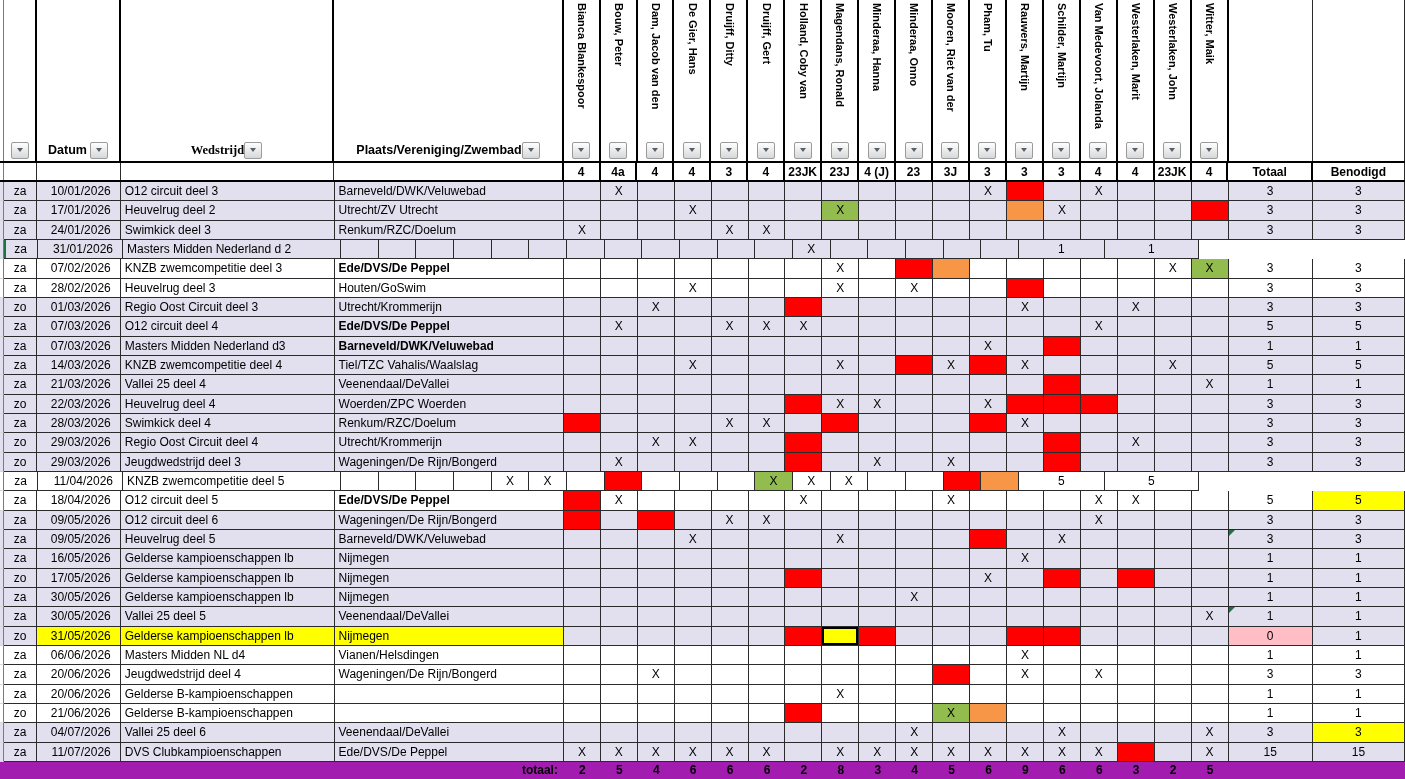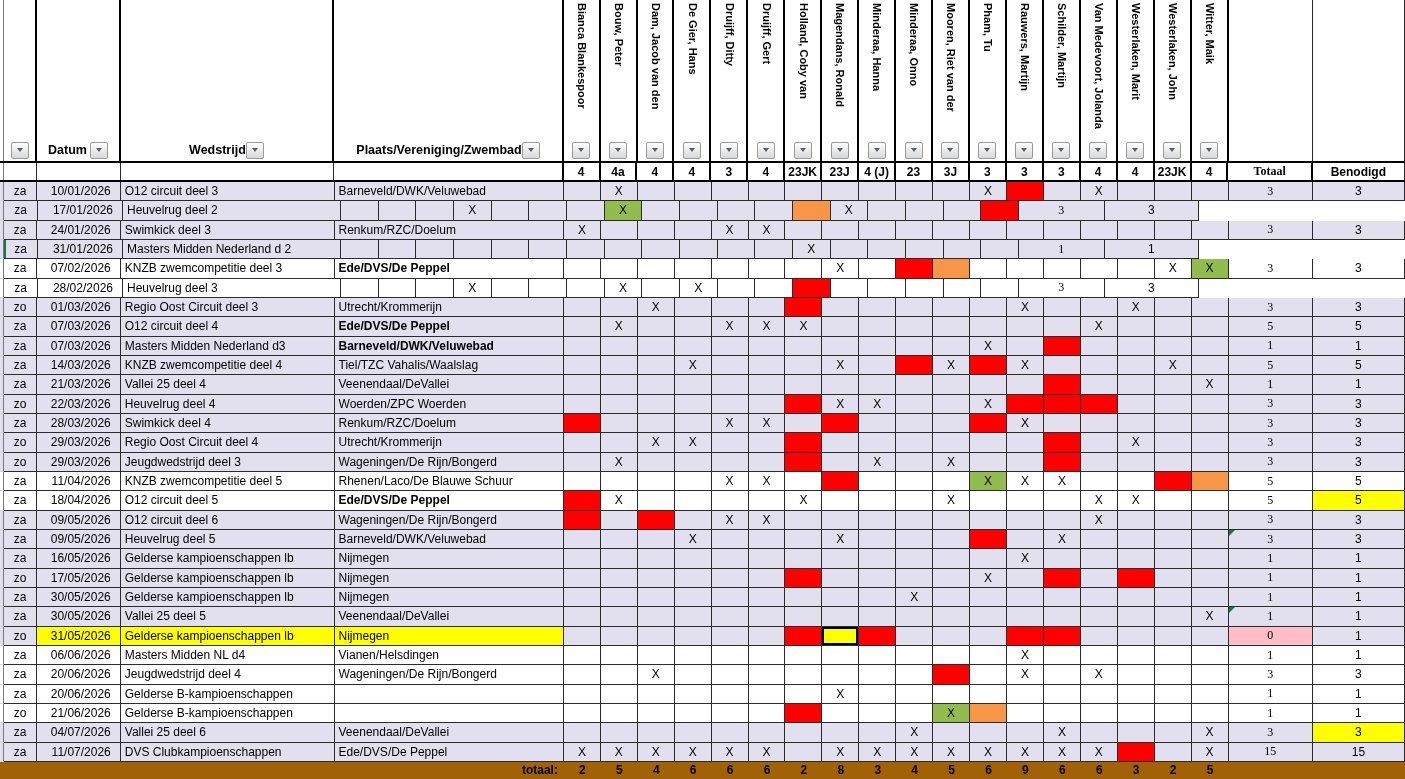--- a/index.html
+++ b/index.html
@@ -2,21 +2,21 @@
 <html><head>
 <meta charset="utf-8">
 <style>
   html,body{margin:0;padding:0;background:#fff;}
   body{width:1405px;height:779px;overflow:hidden;font-family:"Liberation Sans",sans-serif;color:#000;}
   .sheet{position:relative;width:1405px;height:779px;background:#fff;}
   .row{display:flex;box-sizing:border-box;}
   .cell{box-sizing:border-box;border-right:1px solid #2b2b2b;border-bottom:1px solid #2b2b2b;overflow:hidden;white-space:nowrap;display:flex;align-items:center;}
   
   .w-gut{width:4px;}  .w-day{width:34px;} .w-date{width:85px;} .w-event{width:218px;}
-  .w-place{width:234px;} .w-mark{width:37.66px;} .w-tot{width:86px;font-family:Liberation Serif, serif;} .w-ben{width:94px;}
+  .w-place{width:234px;} .w-mark{width:37.66px;} .w-tot{width:86px;} .w-ben{width:94px;}
   
   .gut{border-right:1px solid #7a7a7a;border-bottom:1px solid #d9d9d9;background:#fff;}
   
   .hdr{height:161px;}
   .hcell{border-right:2px solid #000;border-bottom:0;background:#fff;display:flex;flex-direction:column;justify-content:flex-end;}
   .hband{height:22px;display:flex;align-items:center;padding:0 2px;box-sizing:border-box;}
   .hlabel{font-weight:bold;font-size:12.5px;}
   .vwrap{flex:1;display:flex;justify-content:center;align-items:flex-start;overflow:hidden;padding-top:3px;}
   .vname{writing-mode:vertical-rl;font-weight:bold;font-size:11px;line-height:1.05;max-height:132px;overflow:hidden;}
   .fbtn{width:16px;height:15px;background:linear-gradient(#fefefe,#d8d8d8);border:1px solid #9b9b9b;border-radius:2px;display:flex;align-items:center;justify-content:center;flex:none;}
@@ -39,21 +39,21 @@
   .mark-R{background:#FF0000 !important;}
   .mark-O{background:#F79646 !important;}
   .mark-G{background:#92BC4E !important;}
   .mark-Y{background:#FFFF00 !important;box-shadow:inset 0 0 0 2px #000;}
   .bg-yellow{background:#FFFF00 !important;}
   .bg-pink{background:#FFBDC6 !important;}
   .day-flag{box-shadow:inset 2px 0 0 0 #1F7244;}
   .tri{position:absolute;top:0;left:0;width:0;height:0;border-top:6px solid #1F7244;border-right:6px solid transparent;}
   
   .frow{height:17px;background:#DCD7C2;}
-  .frow .cell{border-right:0;border-bottom:0;background:#a16207;font-size:12px;font-weight:bold;}
+  .frow .cell{border-right:0;border-bottom:0;background:#a21caf;font-size:12px;font-weight:bold;}
   .f-label{justify-content:flex-end;padding-right:6px;}
   .f-num{justify-content:center;}
   .below{height:4px;background:#fff;}
 </style>
 </head>
 <body>
 
 <div class="sheet" id="sheet">
     <div class="row hdr">
       <div class="cell w-gut gut" style="border-bottom: 0px;"></div>
@@ -66,21 +66,21 @@
       </div>
       <div class="cell w-date hcell">
         <div class="hband" style="justify-content: flex-end;">
           <span class="hlabel" style="margin-right: 3px;">Datum</span>
           <div class="fbtn">
             <i></i>
           </div>
         </div>
       </div>
       <div class="cell w-event hcell">
-        <div class="hband" style="justify-content: space-between;">
+        <div class="hband" style="justify-content: space-between; font-family: Liberation Serif, serif;">
           <span class="hlabel">Wedstrijd</span>
           <div class="fbtn">
             <i></i>
           </div>
         </div>
       </div>
       <div class="cell w-place hcell">
         <div class="hband" style="justify-content: space-between;">
           <span class="hlabel">Plaats/Vereniging/Zwembad</span>
           <div class="fbtn">
@@ -323,20 +323,21 @@
       <div class="cell c-mark w-mark"></div>
       <div class="cell c-mark w-mark"></div>
       <div class="cell c-tot w-tot">3</div>
       <div class="cell c-ben w-ben">3</div>
     </div>
     <div class="row drow bg-l">
       <div class="cell w-gut gut"></div>
       <div class="cell c-day w-day">za</div>
       <div class="cell c-date w-date">17/01/2026</div>
       <div class="cell c-event w-event">Heuvelrug deel 2</div>
+      <div class="cell c-place w-place">Utrecht/ZV Utrecht</div>
       <div class="cell c-mark w-mark"></div>
       <div class="cell c-mark w-mark"></div>
       <div class="cell c-mark w-mark"></div>
       <div class="cell c-mark w-mark">X</div>
       <div class="cell c-mark w-mark"></div>
       <div class="cell c-mark w-mark"></div>
       <div class="cell c-mark w-mark"></div>
       <div class="cell c-mark w-mark mark-G">X</div>
       <div class="cell c-mark w-mark"></div>
       <div class="cell c-mark w-mark"></div>
@@ -429,20 +430,21 @@
       <div class="cell c-mark w-mark">X</div>
       <div class="cell c-mark w-mark mark-G">X</div>
       <div class="cell c-tot w-tot">3</div>
       <div class="cell c-ben w-ben">3</div>
     </div>
     <div class="row drow bg-w">
       <div class="cell w-gut gut"></div>
       <div class="cell c-day w-day">za</div>
       <div class="cell c-date w-date">28/02/2026</div>
       <div class="cell c-event w-event">Heuvelrug deel 3</div>
+      <div class="cell c-place w-place">Houten/GoSwim</div>
       <div class="cell c-mark w-mark"></div>
       <div class="cell c-mark w-mark"></div>
       <div class="cell c-mark w-mark"></div>
       <div class="cell c-mark w-mark">X</div>
       <div class="cell c-mark w-mark"></div>
       <div class="cell c-mark w-mark"></div>
       <div class="cell c-mark w-mark"></div>
       <div class="cell c-mark w-mark">X</div>
       <div class="cell c-mark w-mark"></div>
       <div class="cell c-mark w-mark">X</div>
@@ -698,21 +700,20 @@
       <div class="cell c-mark w-mark"></div>
       <div class="cell c-mark w-mark"></div>
       <div class="cell c-tot w-tot">3</div>
       <div class="cell c-ben w-ben">3</div>
     </div>
     <div class="row drow bg-w">
       <div class="cell w-gut gut"></div>
       <div class="cell c-day w-day">za</div>
       <div class="cell c-date w-date">11/04/2026</div>
       <div class="cell c-event w-event">KNZB zwemcompetitie deel 5</div>
-      <div class="cell c-place w-place">Rhenen/Laco/De Blauwe Schuur</div>
       <div class="cell c-mark w-mark"></div>
       <div class="cell c-mark w-mark"></div>
       <div class="cell c-mark w-mark"></div>
       <div class="cell c-mark w-mark"></div>
       <div class="cell c-mark w-mark">X</div>
       <div class="cell c-mark w-mark">X</div>
       <div class="cell c-mark w-mark"></div>
       <div class="cell c-mark w-mark mark-R"></div>
       <div class="cell c-mark w-mark"></div>
       <div class="cell c-mark w-mark"></div>

